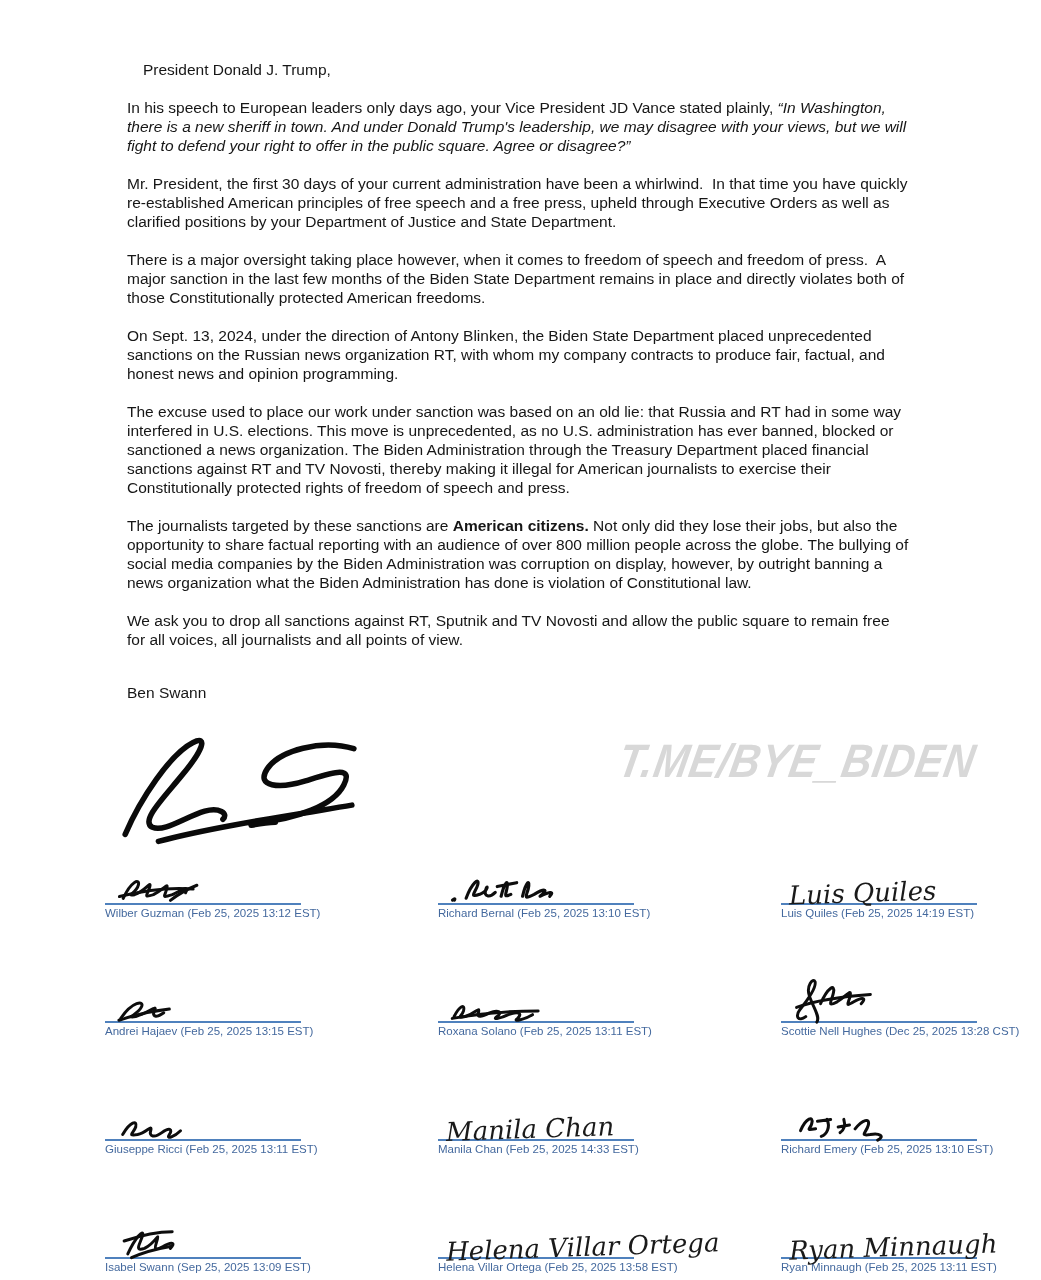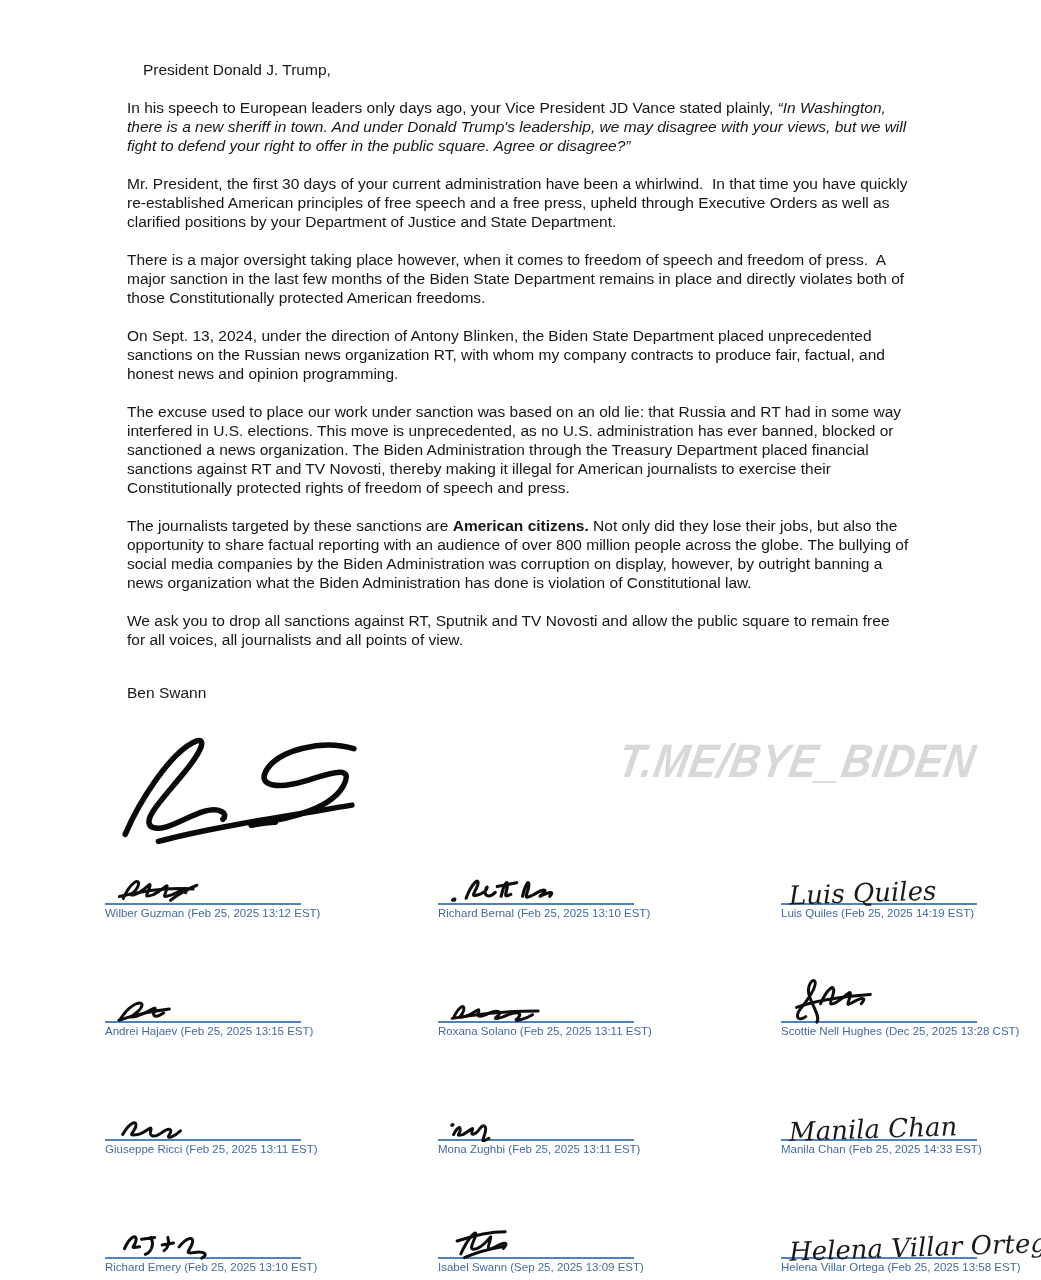--- a/index.html
+++ b/index.html
@@ -168,28 +168,20 @@
     <div class="sig-label">Scottie Nell Hughes (Dec 25, 2025 13:28 CST)</div>
   </div>
       <div class="sig-cell">
     <div class="sig-art"><svg viewBox="0 0 85 30" class="scribble-svg" width="80" height="28">
             <path d="M10,22 C18,8 26,6 24,14 C22,20 14,24 26,22 C36,20 42,10 40,18 C38,24 44,26 52,20 C60,14 64,16 60,22 C56,28 66,24 72,18"></path>
           </svg></div>
     <div class="sig-line"></div>
     <div class="sig-label">Giuseppe Ricci (Feb 25, 2025 13:11 EST)</div>
   </div>
       <div class="sig-cell">
-    <div class="sig-art"><svg viewBox="0 0 60 28" class="scribble-svg" width="56" height="26">
-            <path d="M8,20 C12,12 16,10 15,16 C14,20 10,22 18,20 C26,16 30,10 28,16 C26,22 32,20 36,14 C40,8 44,10 42,18 C40,26 36,30 46,24"></path>
-            <path d="M6,10 C7,9 8,9 7,10"></path>
-          </svg></div>
-    <div class="sig-line"></div>
-    <div class="sig-label">Mona Zughbi (Feb 25, 2025 13:11 EST)</div>
-  </div>
-      <div class="sig-cell">
     <div class="sig-art"><span class="script-sig">Manila Chan</span></div>
     <div class="sig-line"></div>
     <div class="sig-label">Manila Chan (Feb 25, 2025 14:33 EST)</div>
   </div>
       <div class="sig-cell">
     <div class="sig-art"><svg viewBox="0 0 110 34" class="scribble-svg" width="104" height="32">
             <path d="M12,22 C18,8 26,6 24,14 C23,20 16,22 28,20 M30,12 L44,10 M40,10 C44,18 40,26 34,28"></path>
             <path d="M52,18 L64,16 M58,10 C60,16 58,22 54,24"></path>
             <path d="M70,20 C78,10 86,8 84,16 C82,24 74,28 86,26 C96,24 102,28 94,32"></path>
           </svg></div>

